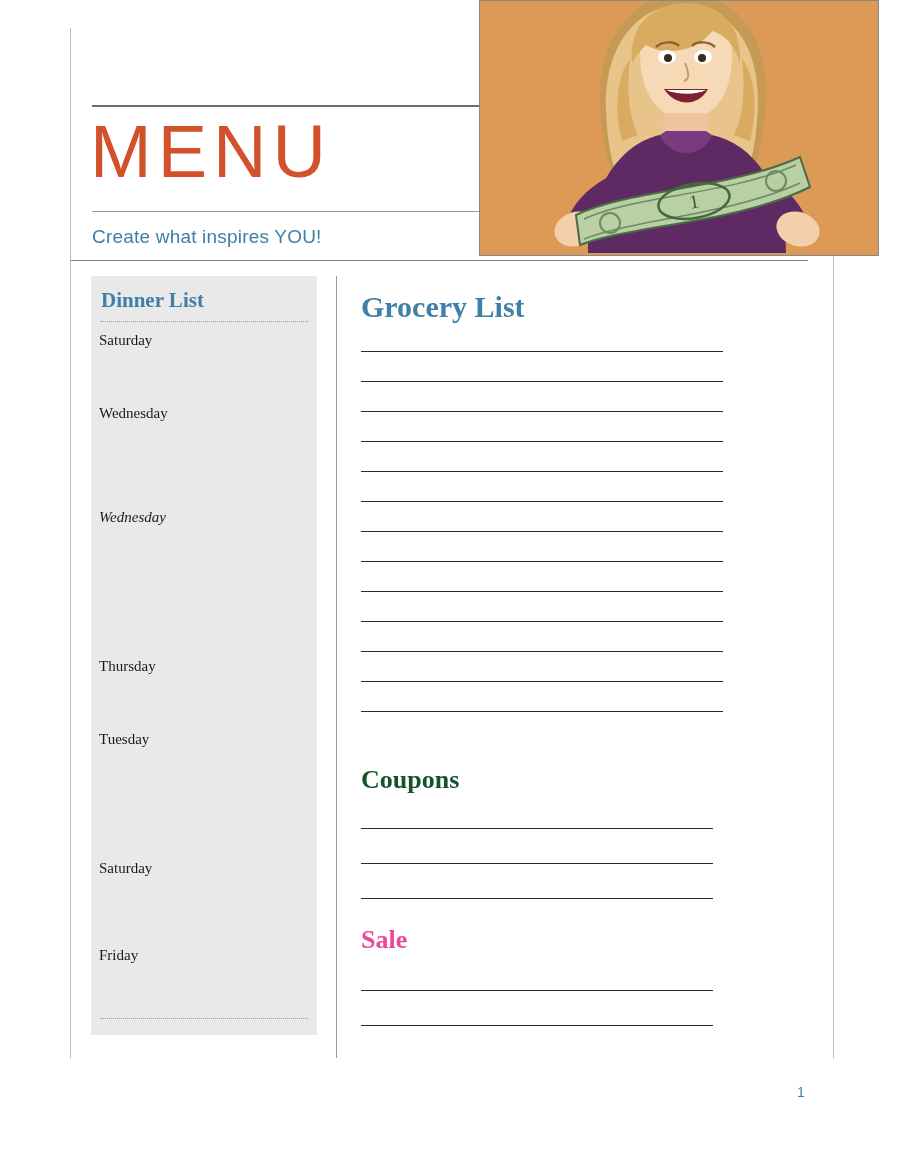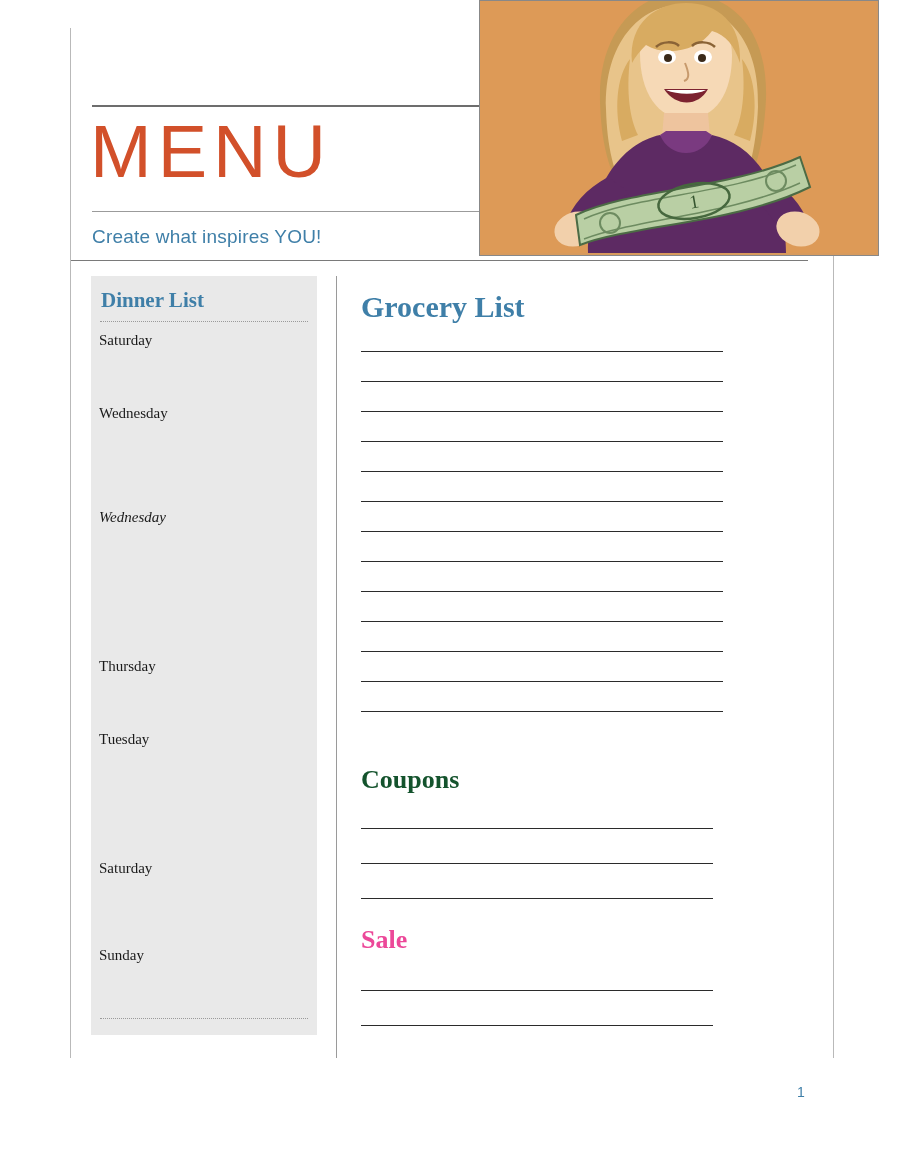--- a/index.html
+++ b/index.html
@@ -254,21 +254,21 @@
   <div class="dinner-title">Dinner List</div>
   <div class="dotted-top"></div>
   <div class="dotted-bottom"></div>
   <div id="days-host">
       <div class="day" style="top: 332px;">Saturday</div>
       <div class="day" style="top: 405px;">Wednesday</div>
       <div class="day" style="top: 509px; font-style: italic;">Wednesday</div>
       <div class="day" style="top: 658px;">Thursday</div>
       <div class="day" style="top: 731px;">Tuesday</div>
       <div class="day" style="top: 860px;">Saturday</div>
-      <div class="day" style="top: 947px;">Sunday</div>
+      <div class="day" style="top: 947px;">Friday</div>
     </div>
 
   <div class="sec-title sec-grocery">Grocery List</div>
   <div id="grocery-host">
       <div class="wline" style="top: 351px; left: 361px; width: 362px;"></div>
       <div class="wline" style="top: 381px; left: 361px; width: 362px;"></div>
       <div class="wline" style="top: 411px; left: 361px; width: 362px;"></div>
       <div class="wline" style="top: 441px; left: 361px; width: 362px;"></div>
       <div class="wline" style="top: 471px; left: 361px; width: 362px;"></div>
       <div class="wline" style="top: 501px; left: 361px; width: 362px;"></div>

